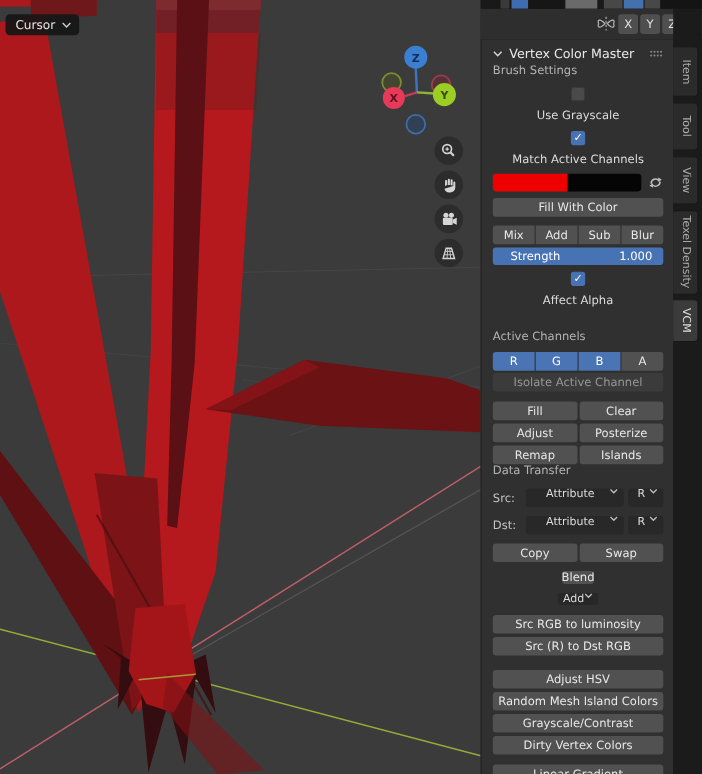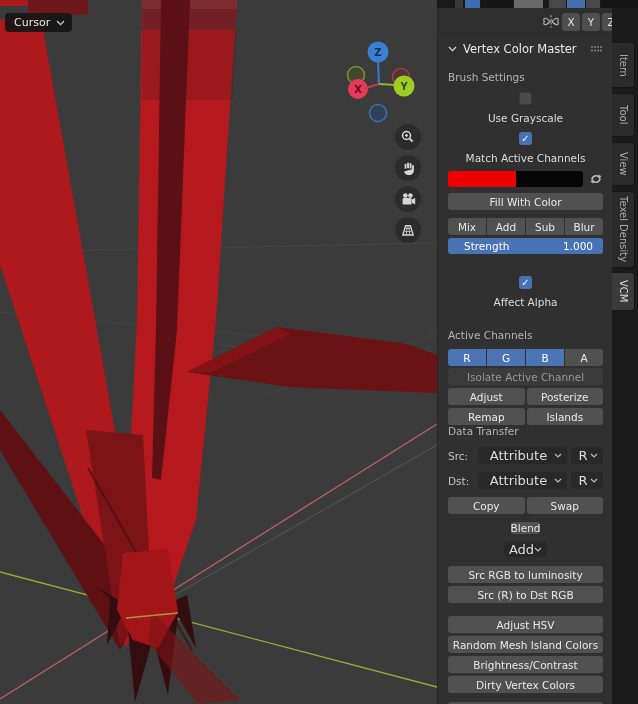--- a/index.html
+++ b/index.html
@@ -53,22 +53,22 @@
   .row2{display:flex;gap:2px;}
   .row2 .btn{flex:1;}
   .slider{height:16px;background:#4772b3;border-radius:3px;display:flex;align-items:center;
     color:#fff;font-size:10.5px;padding:0 10px 0 16px;}
   .slider .val{margin-left:auto;}
   .swatches{display:flex;align-items:center;}
   .swatch{height:16px;flex:1;}
   .swatch.primary{background:#ef0000;border-radius:3px 0 0 3px;}
   .swatch.secondary{background:#050505;border-radius:0 3px 3px 0;}
   .swap-ico{margin-left:6px;flex:0 0 auto;display:flex;}
-  .dropdown{background:#282828;border-radius:3px;height:17px;display:flex;align-items:center;
-    color:#dcdcdc;font-size:13px;padding:0 5px;}
+  .dropdown{background:#282828;border-radius:3px;height:17px;display:flex;
+    color:#dcdcdc;font-size:10px;padding:0 5px;}
   .dropdown .dd-label{flex:1;text-align:center;}
   .dt-row{display:flex;align-items:center;gap:4px;color:#c3c3c3;font-size:10.5px;}
   .dt-row .lbl{width:26px;flex:0 0 auto;}
   .dt-row .dd-layer{flex:1;}
   .dt-row .dd-chan{width:32px;flex:0 0 auto;box-sizing:border-box;}
   
   .tabstrip{position:absolute;left:612px;top:8px;width:26px;height:696px;background:#1b1b1b;z-index:6;
     display:flex;flex-direction:column;align-items:flex-start;}
   .vtab{writing-mode:vertical-rl;width:23px;box-sizing:border-box;background:#2b2b2b;
     border:1px solid #161616;border-left:none;border-radius:0 4px 4px 0;
@@ -213,21 +213,21 @@
           <circle cx="8" cy="2" r="0.9"></circle>
           <circle cx="11" cy="2" r="0.9"></circle>
         <circle cx="2" cy="5.5" r="0.9"></circle>
           <circle cx="5" cy="5.5" r="0.9"></circle>
           <circle cx="8" cy="5.5" r="0.9"></circle>
           <circle cx="11" cy="5.5" r="0.9"></circle>
       </g>
     </svg>
   </div>
 
-  <div class="sec-label" style="margin-top:13px">Brush Settings</div>
+  <div class="sec-label" style="">Brush Settings</div>
 
   <div class="row check-row" style="margin-top:9px">
     <span class="checkbox"></span>
     <span>Use Grayscale</span>
   </div>
   <div class="row check-row" style="margin-top:8px">
     <span class="checkbox checked"></span>
     <span>Match Active Channels</span>
   </div>
 
@@ -251,35 +251,39 @@
     <div class="btn">Add</div>
     <div class="btn">Sub</div>
     <div class="btn">Blur</div>
   </div>
 
   <div class="slider" style="margin-top:3px">
     <span>Strength</span>
     <span class="val">1.000</span>
   </div>
 
-  <div class="row check-row" style="margin-top:22px">
+  <div class="row check-row" style="margin-top:6px">
     <span class="checkbox checked"></span>
     <span>Affect Alpha</span>
   </div>
 
   <div class="sec-label" style="margin-top:21px">Active Channels</div>
 
   <div class="seg-row" style="margin-top:8px">
     <div class="btn on">R</div>
     <div class="btn on">G</div>
     <div class="btn on">B</div>
     <div class="btn">A</div>
   </div>
   <div class="btn disabled" style="margin-top:2px">Isolate Active Channel</div>
 
+  <div class="row2" style="margin-top:9px">
+    <div class="btn">Fill</div>
+    <div class="btn">Clear</div>
+  </div>
   <div class="row2" style="margin-top:3px">
     <div class="btn">Adjust</div>
     <div class="btn">Posterize</div>
   </div>
   <div class="row2" style="margin-top:3px">
     <div class="btn">Remap</div>
     <div class="btn">Islands</div>
   </div>
 
   <div class="sec-label" style="">Data Transfer</div>
@@ -328,21 +332,21 @@
         </svg>
     </div>
   </div>
 
   <div class="btn" style="margin-top:9px">Src RGB to luminosity</div>
   <div class="btn" style="margin-top:3px">Src (R) to Dst RGB</div>
 
 
   <div class="btn" style="margin-top:13px">Adjust HSV</div>
   <div class="btn" style="margin-top:3px">Random Mesh Island Colors</div>
-  <div class="btn" style="margin-top:3px">Brightness/Contrast</div>
+  <div class="btn" style="margin-top:3px">Grayscale/Contrast</div>
   <div class="btn" style="margin-top:3px">Dirty Vertex Colors</div>
   <div class="btn" style="margin-top:9px">Linear Gradient</div>
 </div>
 
 <div class="tabstrip">
   <div class="vtab" style="margin-top:34px;height:46px">Item</div>
   <div class="vtab" style="margin-top:5px;height:44px">Tool</div>
   <div class="vtab" style="margin-top:5px;height:44px">View</div>
   <div class="vtab" style="margin-top:5px;height:77px">Texel Density</div>
   <div class="vtab active" style="margin-top:4px;height:39px">VCM</div>

